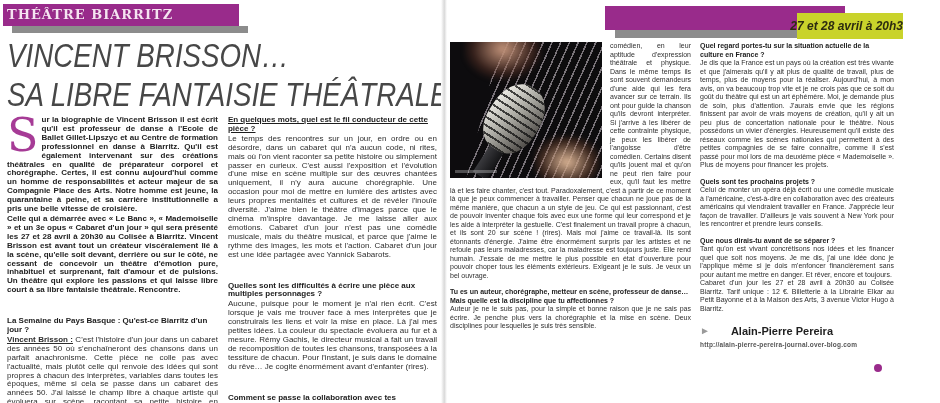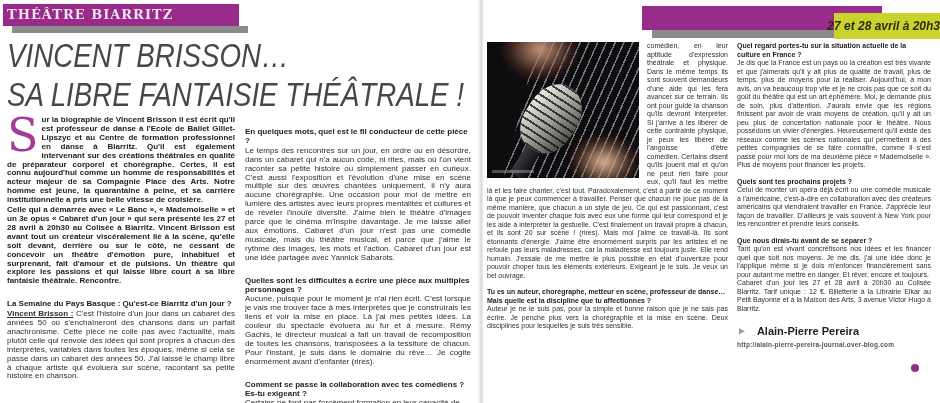--- a/index.html
+++ b/index.html
@@ -1,39 +1,39 @@
 <!DOCTYPE html>
 <html><head>
 <meta charset="utf-8">
 <style>
   * { margin:0; padding:0; box-sizing:border-box; }
   html,body { width:940px; height:403px; overflow:hidden; background:#ffffff;
               font-family:"Liberation Sans", sans-serif; color:#2e2e2e; }
   .spread { display:flex; width:940px; height:403px; background:#fff; }
 
   
-  .page-left { width:478px; height:403px; padding:0 2px 0 3px; position:relative; overflow:hidden; }
+  .page-left { width:441px; height:403px; padding:0 2px 0 3px; position:relative; overflow:hidden; }
   .kicker-wrap { position:relative; height:34px; }
   .kicker-bar { position:absolute; left:0; top:4px; width:236px; height:22px;
                 background:#992b8b; color:#f6e3f2; font-family:"DejaVu Serif", serif;
                 font-weight:bold; font-size:13px; line-height:22px; padding-left:4px;
                 letter-spacing:1px; text-shadow:0 0 1px #7a1c6e; }
   .kicker-shadow { position:absolute; left:9px; top:26px; width:236px; height:7px; background:#8c8c8c; }
 
   .headline { margin:5px 0 2px 4px; color:#474747; font-style:italic;
               font-size:33px; line-height:34px; letter-spacing:0px;
               transform:scaleX(0.84); transform-origin:left top; white-space:nowrap; font-weight:normal; }
 
   .cols { display:flex; gap:10px; padding:2px 2px 0 4px; }
   .col { font-size:8px; line-height:8.9px; text-align:justify; overflow:hidden; }
   .col-1 { width:228px; height:295px; }
   .col-2 { width:226px; height:295px; }
   .col p { margin-bottom:1px; }
   .intro { font-weight:bold; color:#222; }
-  .q { font-weight:bold; color:#1d1d1d; margin-top:14px; text-align:left; }
+  .q { font-weight:bold; color:#1d1d1d; margin-top:22px; text-align:left; }
   .lead { font-weight:bold;text-decoration:underline; }
   .dropcap { float:left; font-family:"DejaVu Serif", serif; font-size:46px; line-height:34px;
              color:#a63b96; padding:2px 3px 0 0; font-weight:normal; }
 
   
   .gutter { width:6px; height:403px; background:linear-gradient(90deg,#ffffff,#d9d9d9 55%,#ffffff); }
 
   
   .page-right { width:456px; height:403px; position:relative; padding:42px 5px 0 3px; overflow:hidden; }
   .rbar { position:absolute; left:158px; top:6px; width:240px; height:24px; background:#992b8b; }
@@ -63,21 +63,21 @@
   .mic { position:absolute; left:30px; top:52px; transform:rotate(33deg); }
   .mic-head { width:52px; height:72px; border-radius:46% 46% 42% 42%;
               background:linear-gradient(105deg,#f0efe9 8%,#a8a7a0 48%,#4e4b47 92%); position:relative; overflow:hidden; }
   .mic-head::after { content:""; position:absolute; inset:0;
               background:repeating-linear-gradient(0deg, rgba(15,15,15,0.75) 0 2px, rgba(0,0,0,0) 2px 7px); }
   .mic-neck { width:16px; height:34px; margin:-3px 0 0 20px; background:linear-gradient(90deg,#3a3a3e,#141416); }
   .ph-credit { position:absolute; left:5px; bottom:5px; width:42px; height:3px; background:rgba(255,255,255,0.28); }
 
   .byline { margin-top:14px; text-align:left; }
   .byline-arrow { color:#9a9a9a; font-size:10px; vertical-align:1px; }
-  .byline-name { font-weight:bold; font-size:11px; color:#1f1f1f; margin-left:10px; }
+  .byline-name { font-weight:bold; font-size:11px; color:#1f1f1f; margin-left:21px; }
   .byline-url { font-size:6.5px; font-weight:bold; color:#555; margin-top:3px; letter-spacing:0.2px; text-align:left; }
   .end-dot { position:absolute; right:12px; bottom:30px; width:8px; height:8px; border-radius:50%; background:#992b8b; }
 </style>
 </head>
 <body>
 
 <div class="spread">
 
   <div class="page-left">
     <div class="kicker-wrap">
@@ -89,21 +89,21 @@
 
     <div class="cols">
       <div class="col col-1">
         <p class="intro"><span class="dropcap">S</span><span>ur la biographie de Vincent Brisson il est écrit qu'il est professeur de danse à l'Ecole de Ballet Gillet-Lipszyc et au Centre de formation professionnel en danse à Biarritz. Qu'il est également intervenant sur des créations théâtrales en qualité de préparateur corporel et chorégraphe. Certes, il est connu aujourd'hui comme un homme de responsabilités et acteur majeur de sa Compagnie Place des Arts. Notre homme est jeune, la quarantaine à peine, et sa carrière institutionnelle a pris une belle vitesse de croisière.</span></p>
         <p class="intro">Celle qui a démarrée avec « Le Banc », « Mademoiselle » et un 3e opus « Cabaret d'un jour » qui sera présenté les 27 et 28 avril à 20h30 au Colisée à Biarritz. Vincent Brisson est avant tout un créateur viscéralement lié à la scène, qu'elle soit devant, derrière ou sur le côté, ne cessant de concevoir un théâtre d'émotion pure, inhabituel et surprenant, fait d'amour et de pulsions. Un théâtre qui explore les passions et qui laisse libre court à sa libre fantaisie théâtrale. Rencontre.</p>
         <p class="q">La Semaine du Pays Basque : Qu'est-ce Biarritz d'un jour ?</p>
         <p><span class="lead">Vincent Brisson :</span><span> C'est l'histoire d'un jour dans un cabaret des années 50 où s'enchaîneront des chansons dans un parfait anachronisme. Cette pièce ne colle pas avec l'actualité, mais plutôt celle qui renvoie des idées qui sont propres à chacun des interprètes, variables dans toutes les époques, même si cela se passe dans un cabaret des années 50. J'ai laissé le champ libre à chaque artiste qui évoluera sur scène, racontant sa petite histoire en chanson.</span></p>
       </div>
 
       <div class="col col-2">
-        <p class="q" style="margin-top:12px;">En quelques mots, quel est le fil conducteur de cette pièce ?</p>
+        <p class="q" style="margin-top:0;text-decoration:underline;">En quelques mots, quel est le fil conducteur de cette pièce ?</p>
         <p>Le temps des rencontres sur un jour, en ordre ou en désordre, dans un cabaret qui n'a aucun code, ni rites, mais où l'on vient raconter sa petite histoire ou simplement passer en curieux. C'est aussi l'exposition et l'évolution d'une mise en scène multiple sur des œuvres chantées uniquement, il n'y aura aucune chorégraphie. Une occasion pour moi de mettre en lumière des artistes avec leurs propres mentalités et cultures et de révéler l'inouïe diversité. J'aime bien le théâtre d'images parce que le cinéma m'inspire davantage. Je me laisse aller aux émotions. Cabaret d'un jour n'est pas une comédie musicale, mais du théâtre musical, et parce que j'aime le rythme des images, les mots et l'action. Cabaret d'un jour est une idée partagée avec Yannick Sabarots.</p>
         <p class="q">Quelles sont les difficultés à écrire une pièce aux multiples personnages ?</p>
         <p>Aucune, puisque pour le moment je n'ai rien écrit. C'est lorsque je vais me trouver face à mes interprètes que je construirais les liens et voir la mise en place. Là j'ai mes petites idées. La couleur du spectacle évoluera au fur et à mesure. Rémy Gachis, le directeur musical a fait un travail de recomposition de toutes les chansons, transposées à la tessiture de chacun. Pour l'instant, je suis dans le domaine du rêve… Je cogite énormément avant d'enfanter (rires).</p>
         <p class="q">Comment se passe la collaboration avec tes comédiens ? Es-tu exigeant ?</p>
         <p>Certains ne font pas forcément formation en leur capacité de</p>
       </div>
     </div>
   </div>
 
   <div class="gutter"></div>

